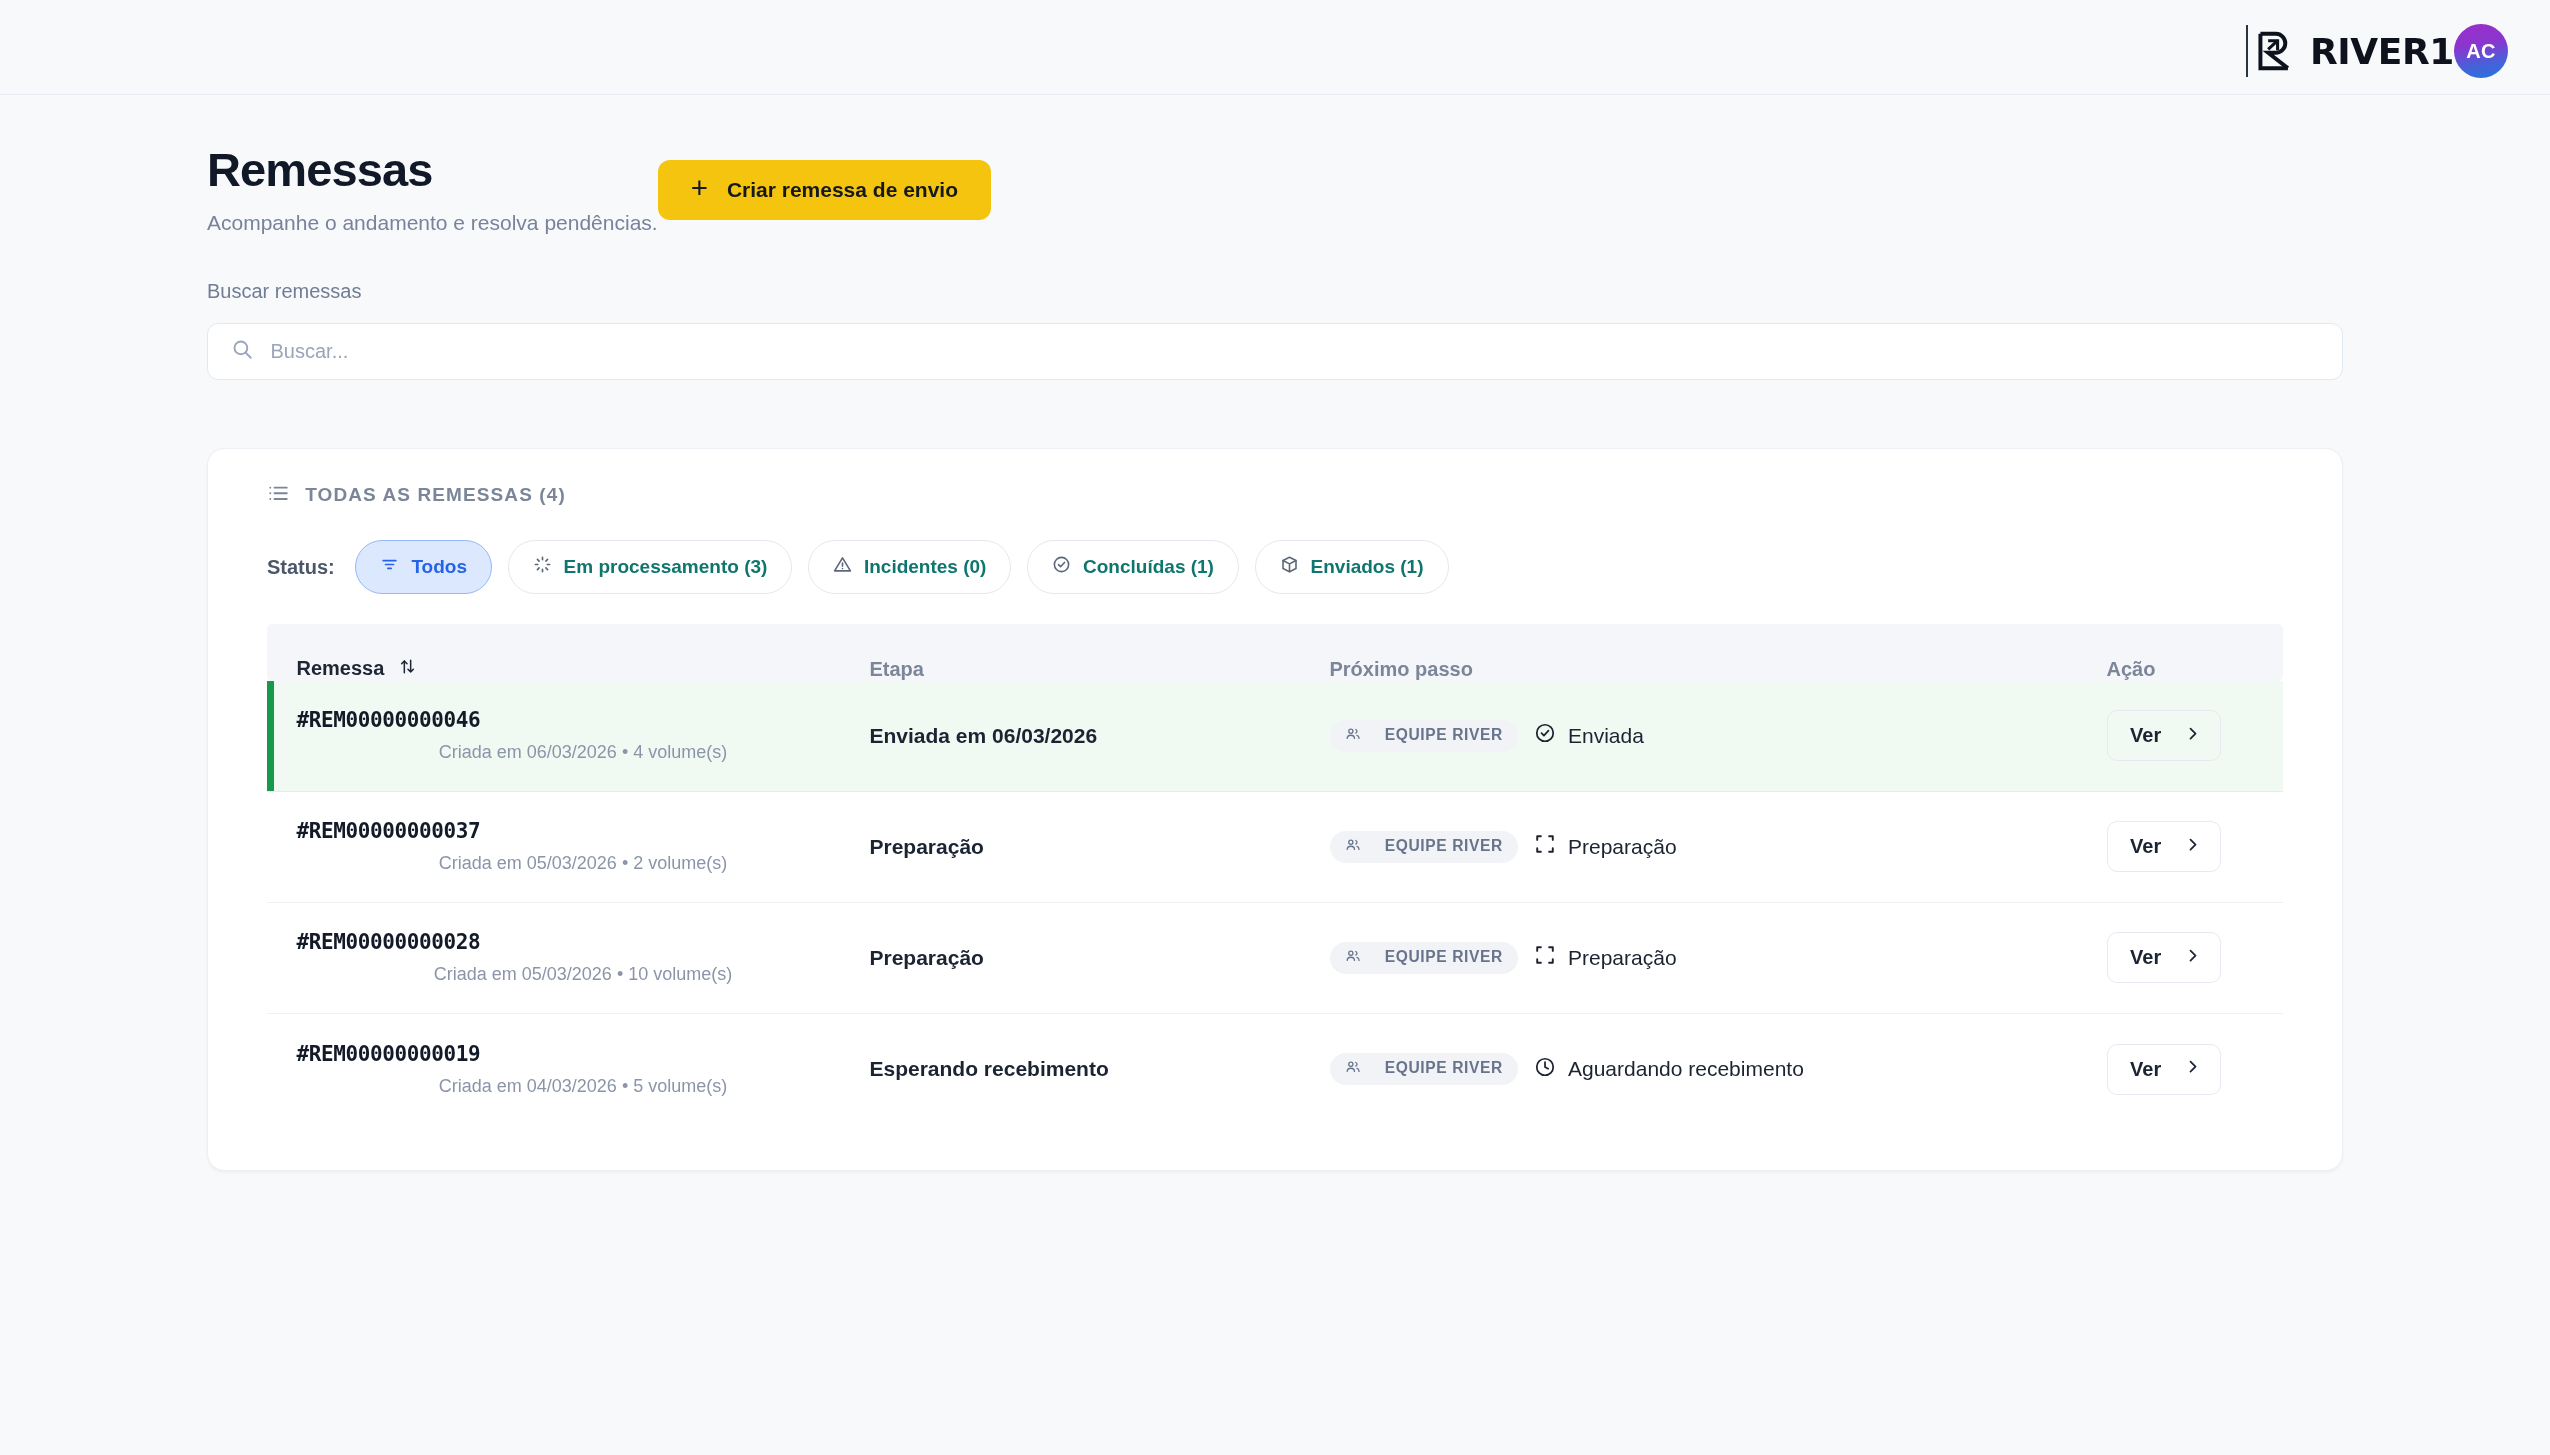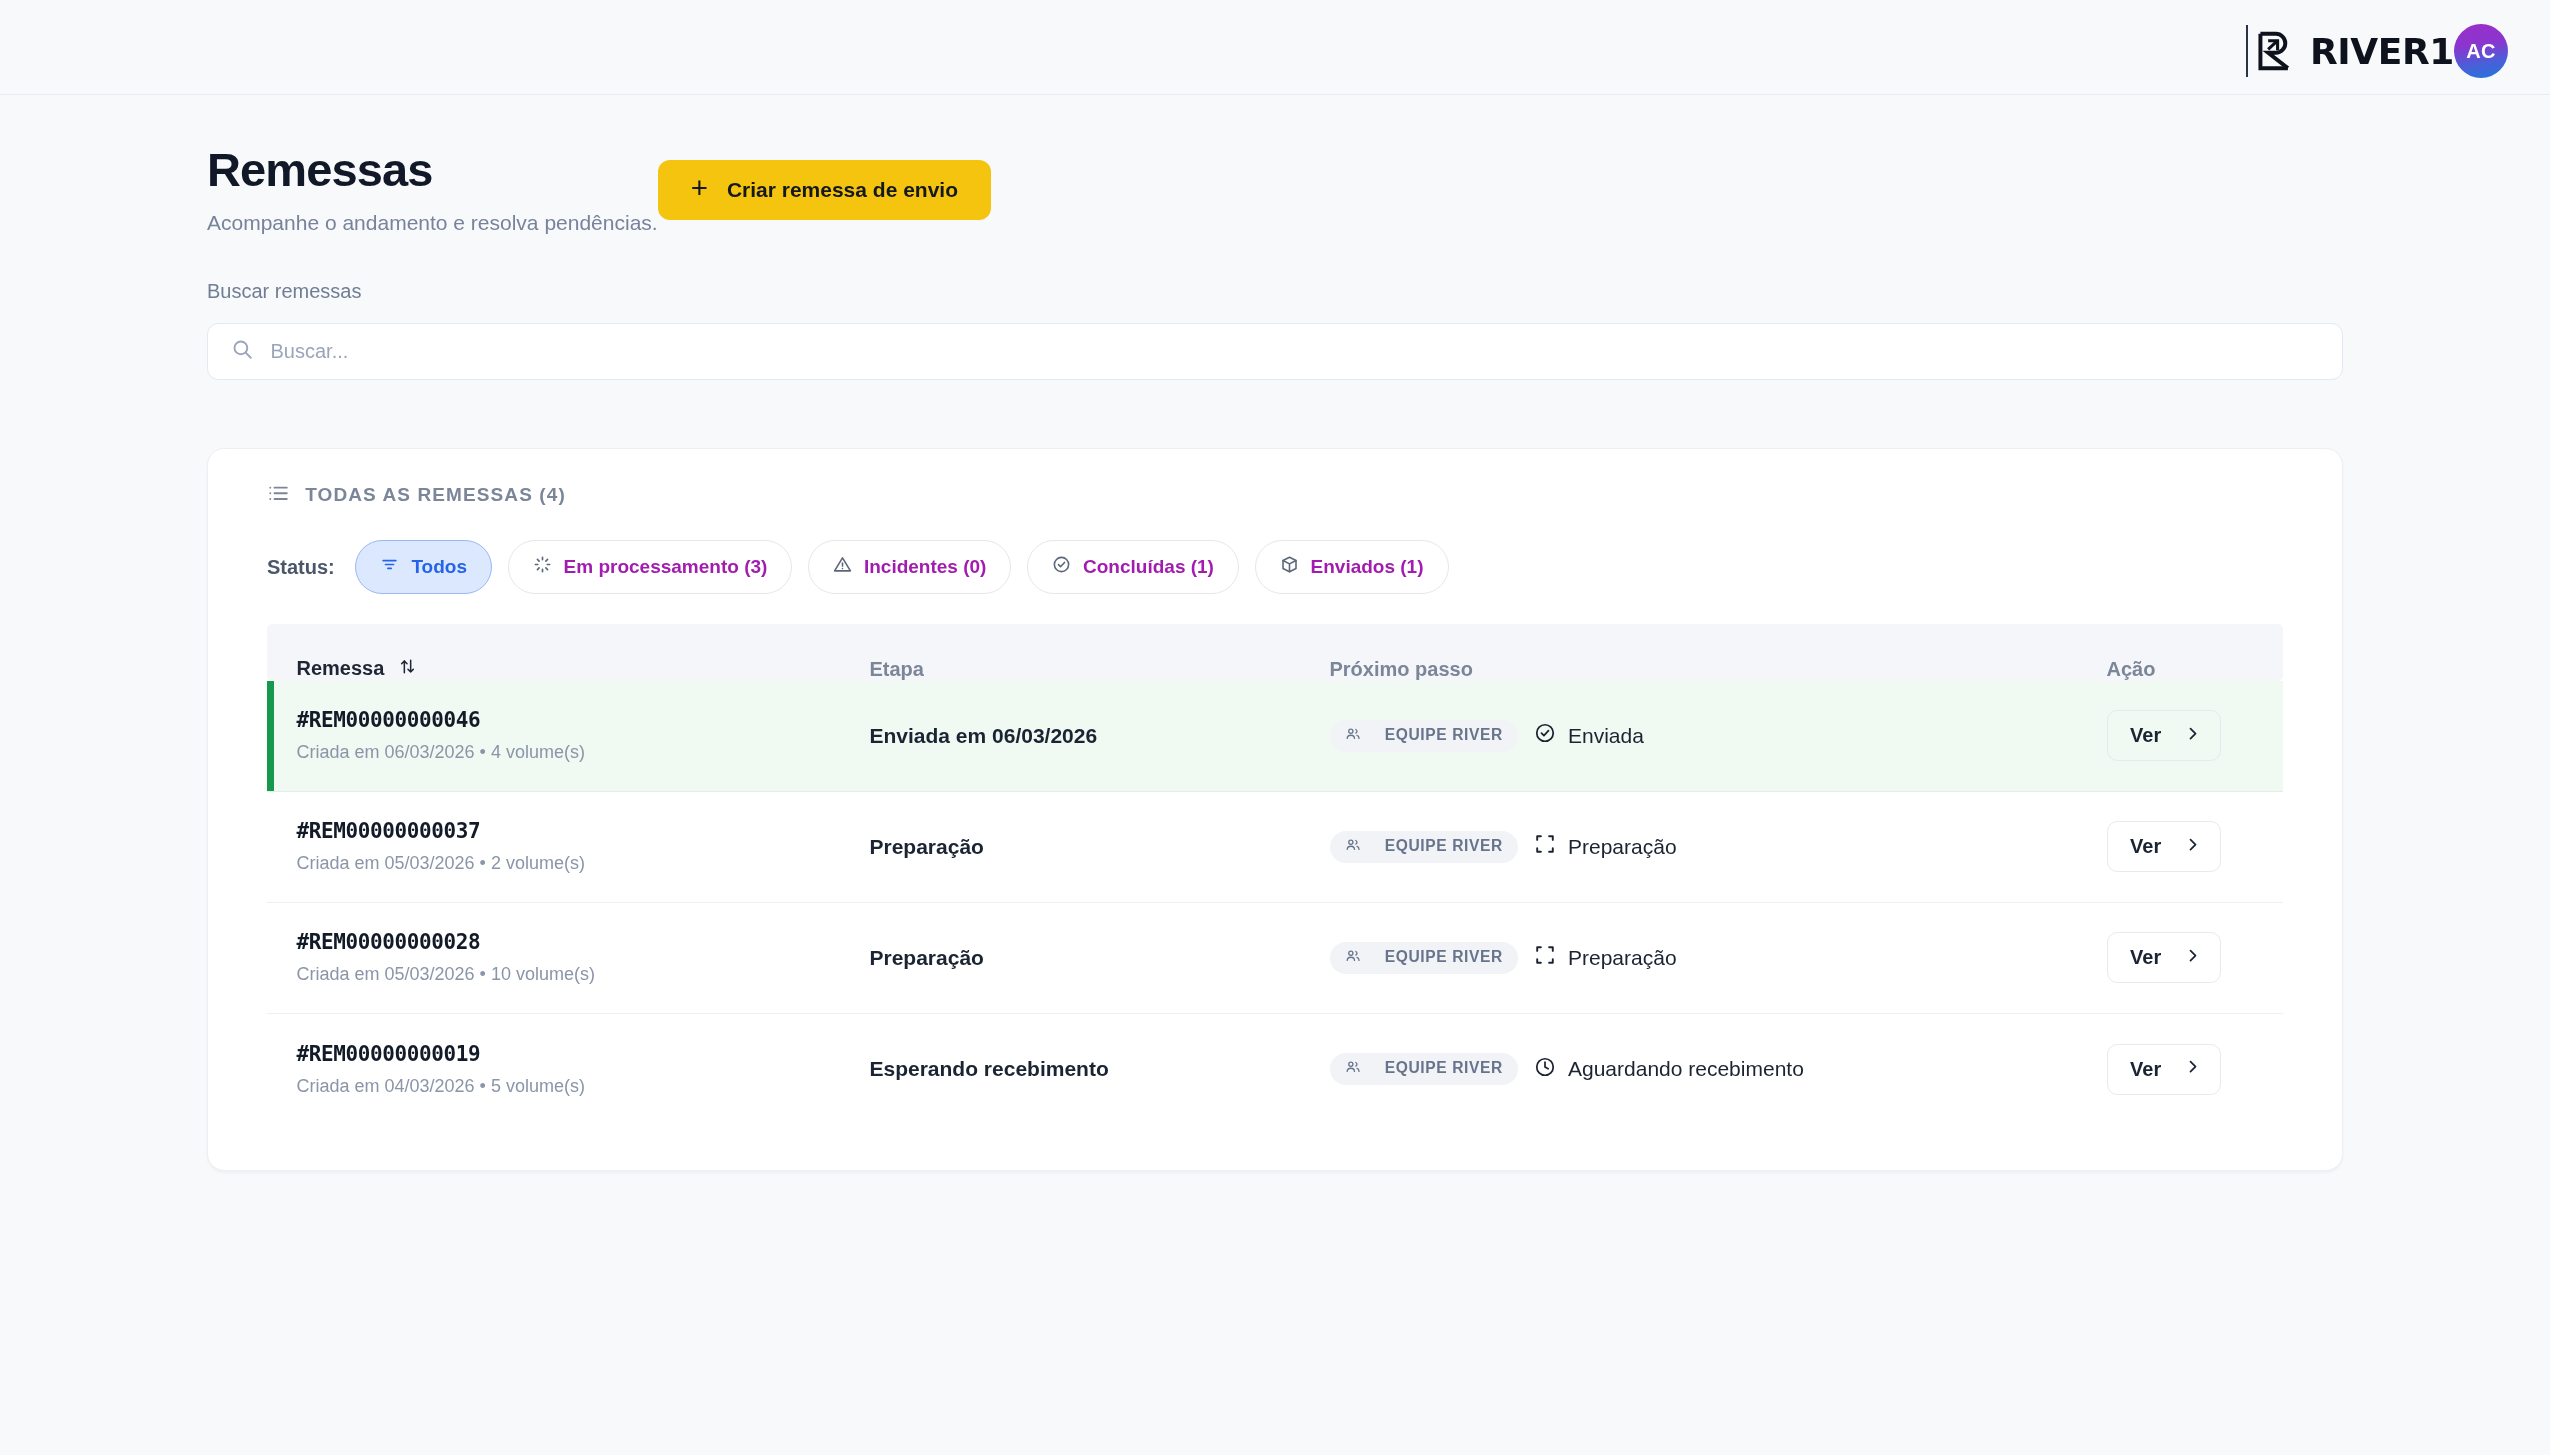--- a/index.html
+++ b/index.html
@@ -184,21 +184,21 @@
     display: inline-flex;
     align-items: center;
     gap: 12px;
     height: 54px;
     padding: 0 24px;
     border-radius: 29.5px;
     border: 1.7px solid #e3e8ef;
     background: #ffffff;
     font-size: 19px;
     font-weight: 700;
-    color: #a21caf;
+    color: #0f766e;
     cursor: pointer;
     font-family: "Liberation Sans", sans-serif;
     white-space: nowrap;
   }
   .chip.active {
     background: #dce8fe;
     border-color: #97b8f7;
     color: #2563eb;
   }
   .chip svg { flex: none; }
@@ -257,20 +257,21 @@
     font-family: "DejaVu Sans Mono", monospace;
     font-size: 21px;
     font-weight: 700;
     letter-spacing: -0.4px;
     color: #141b28;
   }
   .rem-meta {
     margin-top: 10.4px;
     font-size: 18px;
     color: #8b95a8;
+    text-align: center;
   }
 
   .etapa {
     font-size: 21px;
     font-weight: 700;
     color: #1b2433;
   }
 
   .passo {
     display: flex;

